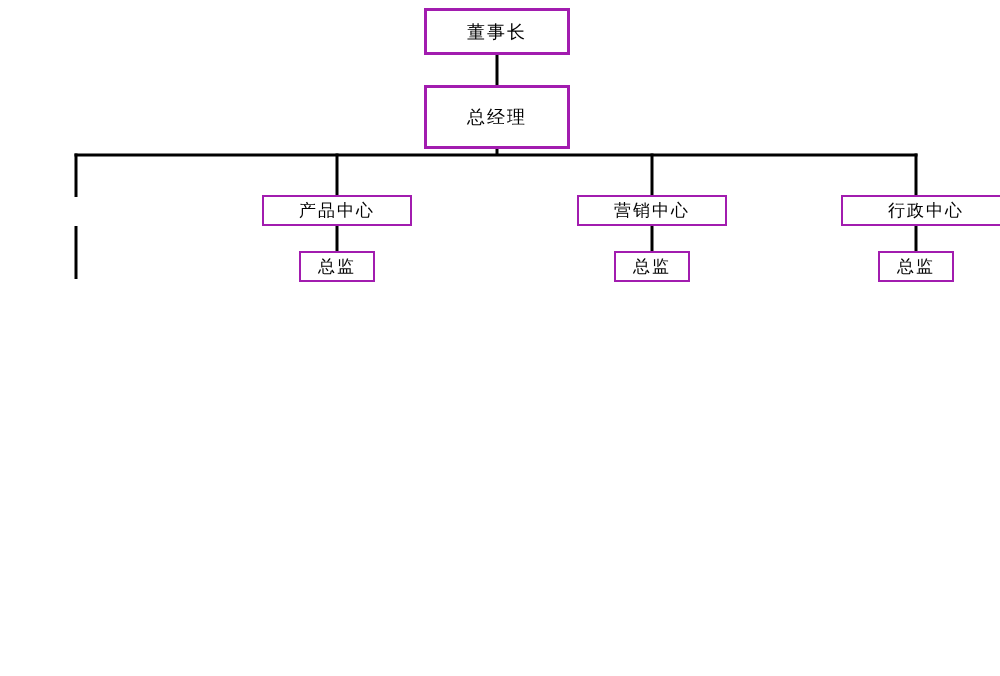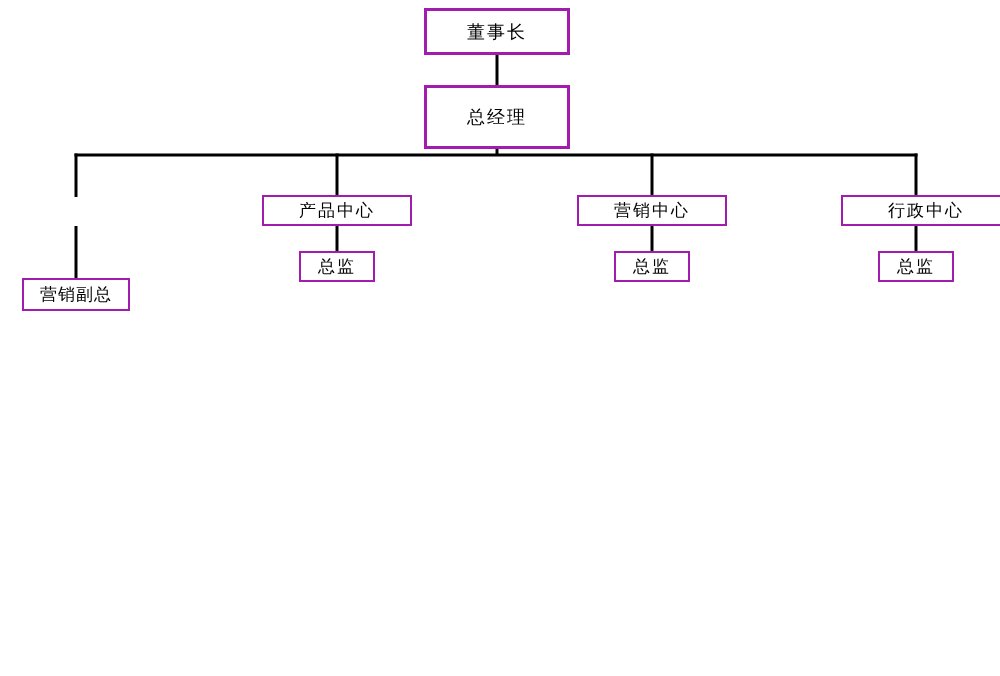--- a/index.html
+++ b/index.html
@@ -93,23 +93,20 @@
   </div>
 
   <div class="node small n-marketing-center">
     <span>营销中心</span>
   </div>
 
   <div class="node small n-admin-center">
     <span>行政中心</span>
   </div>
 
-  <div class="node small n-marketing-vp">
-    <span>营销副总</span>
-  </div>
 
   <div class="node small n-product-dir">
     <span>总监</span>
   </div>
 
   <div class="node small n-marketing-dir">
     <span>总监</span>
   </div>
 
   <div class="node small n-admin-dir">

